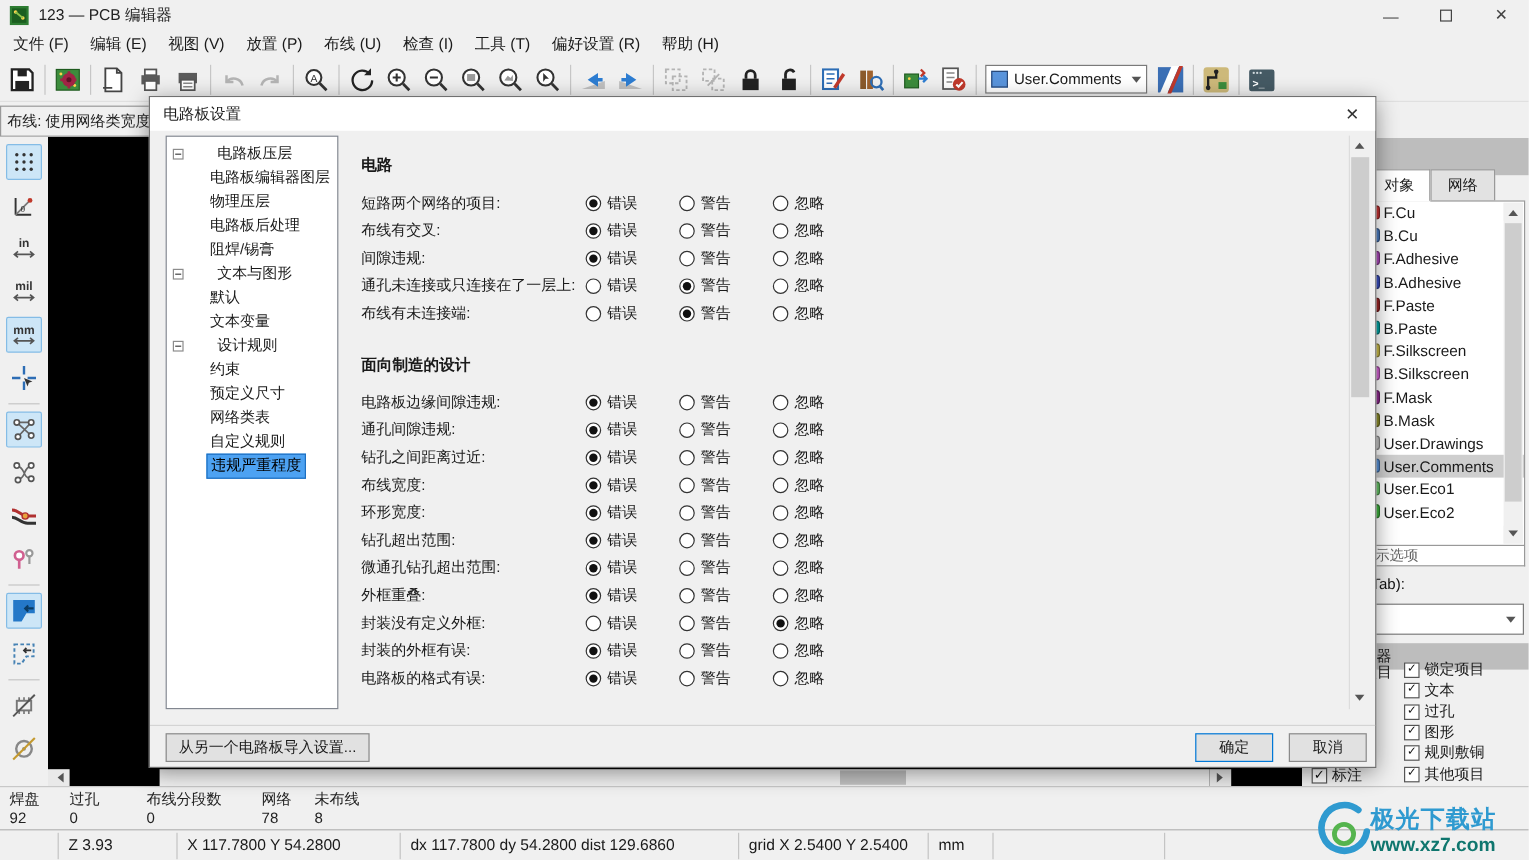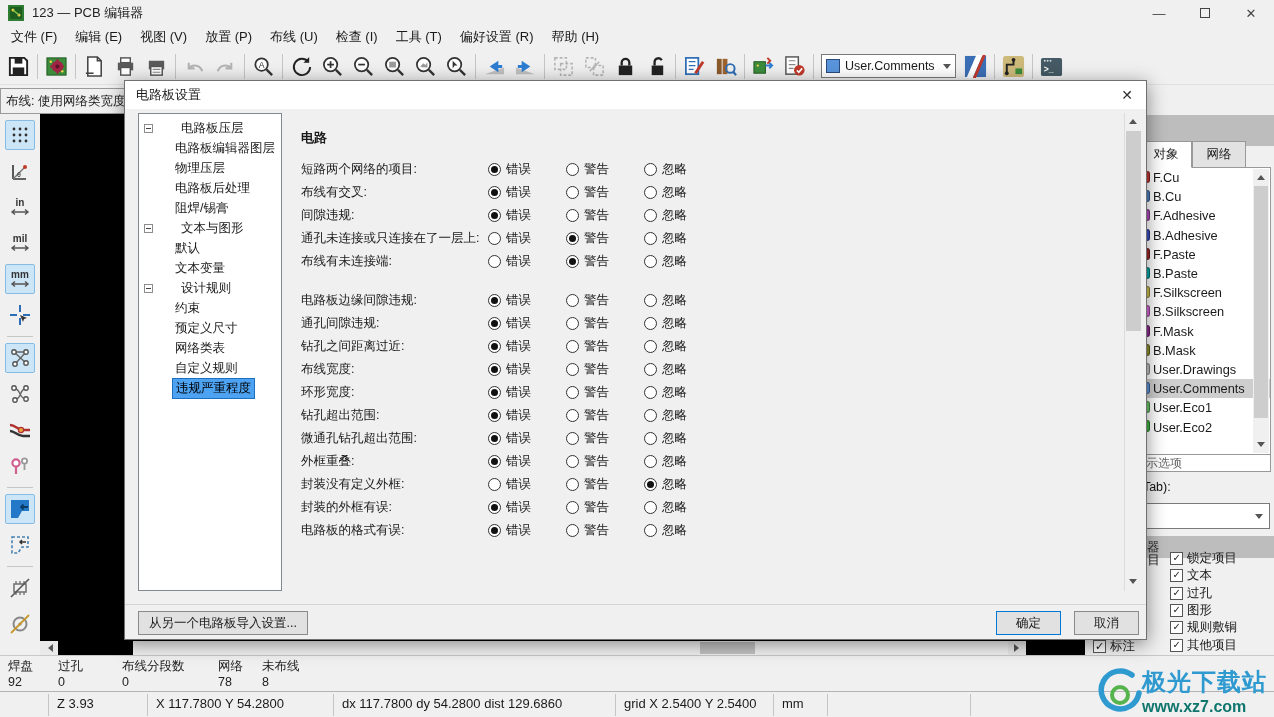--- a/index.html
+++ b/index.html
@@ -107,21 +107,21 @@
   .status-counts { position:absolute; left:0; top:655px; width:1274px; height:36px; background:#f0f0f0; border-top:1px solid #c8c8c8; z-index:1; }
   .scnt { position:absolute; top:2px; }
   .scnt .sl { font-size:12.5px; color:#222; height:17px; }
   .scnt .sv { font-size:12.5px; color:#222; }
   .statusbar { position:absolute; left:0; top:691px; width:1274px; height:34px; background:#f0f0f0; border-top:1px solid #b4b4b4; z-index:1; }
   .sbcell { position:absolute; top:4px; font-size:13px; white-space:nowrap; }
   .sbsep { position:absolute; top:2px; width:1px; height:22px; background:#c4c4c4; }
 
   
   .watermark { position:absolute; left:1096px; top:665px; width:178px; height:52px; z-index:20; display:flex; align-items:center; }
-  .wm-text .wm-name { font-size:24px; font-weight:bold; letter-spacing:1px; }
+  .wm-text .wm-name { font-size:20px; font-weight:bold; letter-spacing:1px; }
   .wm-text .wm-url { font-size:16px; font-weight:bold; }
 </style>
 </head>
 <body>
 
 <div class="screen">
 
   <div class="canvas">
     <div class="hscroll" style="left:0;width:1107px;">
       <div class="hs-btn" style="left:0;">
@@ -736,20 +736,21 @@
           <div class="opt">
             <span class="rb sel"></span>
             <span>警告</span>
           </div>
           <div class="opt">
             <span class="rb"></span>
             <span>忽略</span>
           </div>
         </div>
         <div class="sec-gap"></div>
+        <div class="sec-h">面向制造的设计</div>
         <div class="srow">
           <div class="slabel">电路板边缘间隙违规:</div>
           <div class="opt">
             <span class="rb sel"></span>
             <span>错误</span>
           </div>
           <div class="opt">
             <span class="rb"></span>
             <span>警告</span>
           </div>

